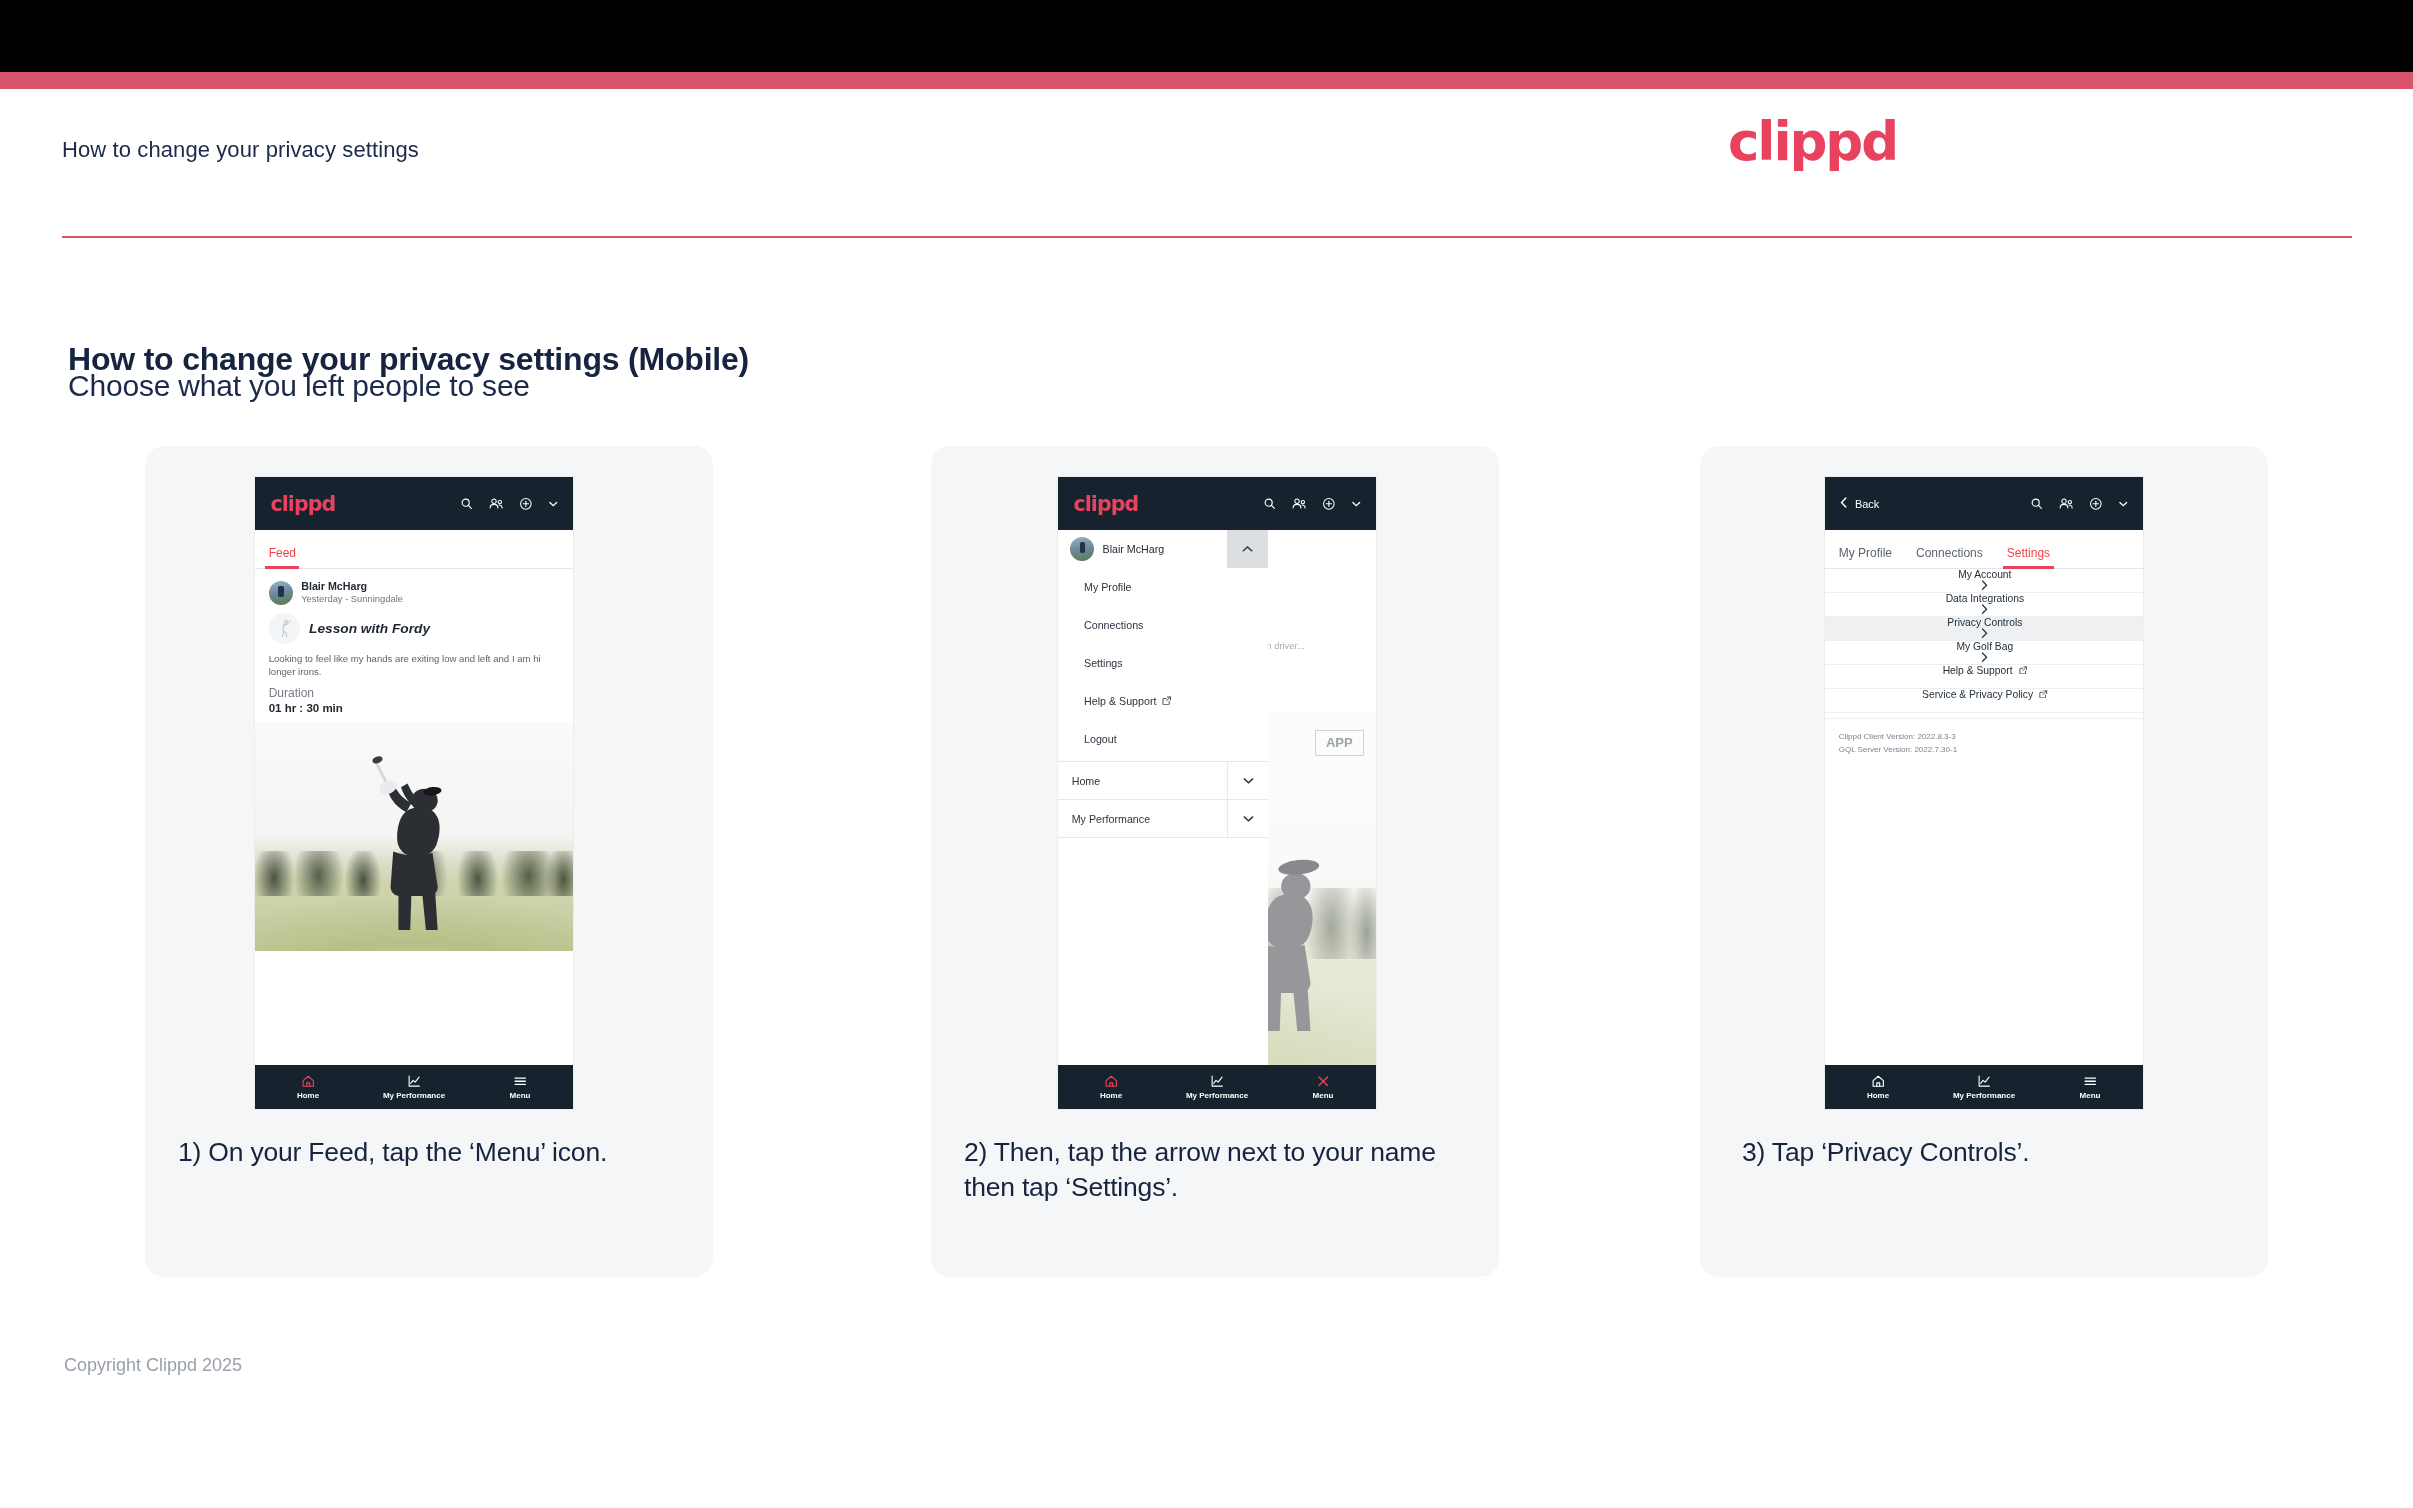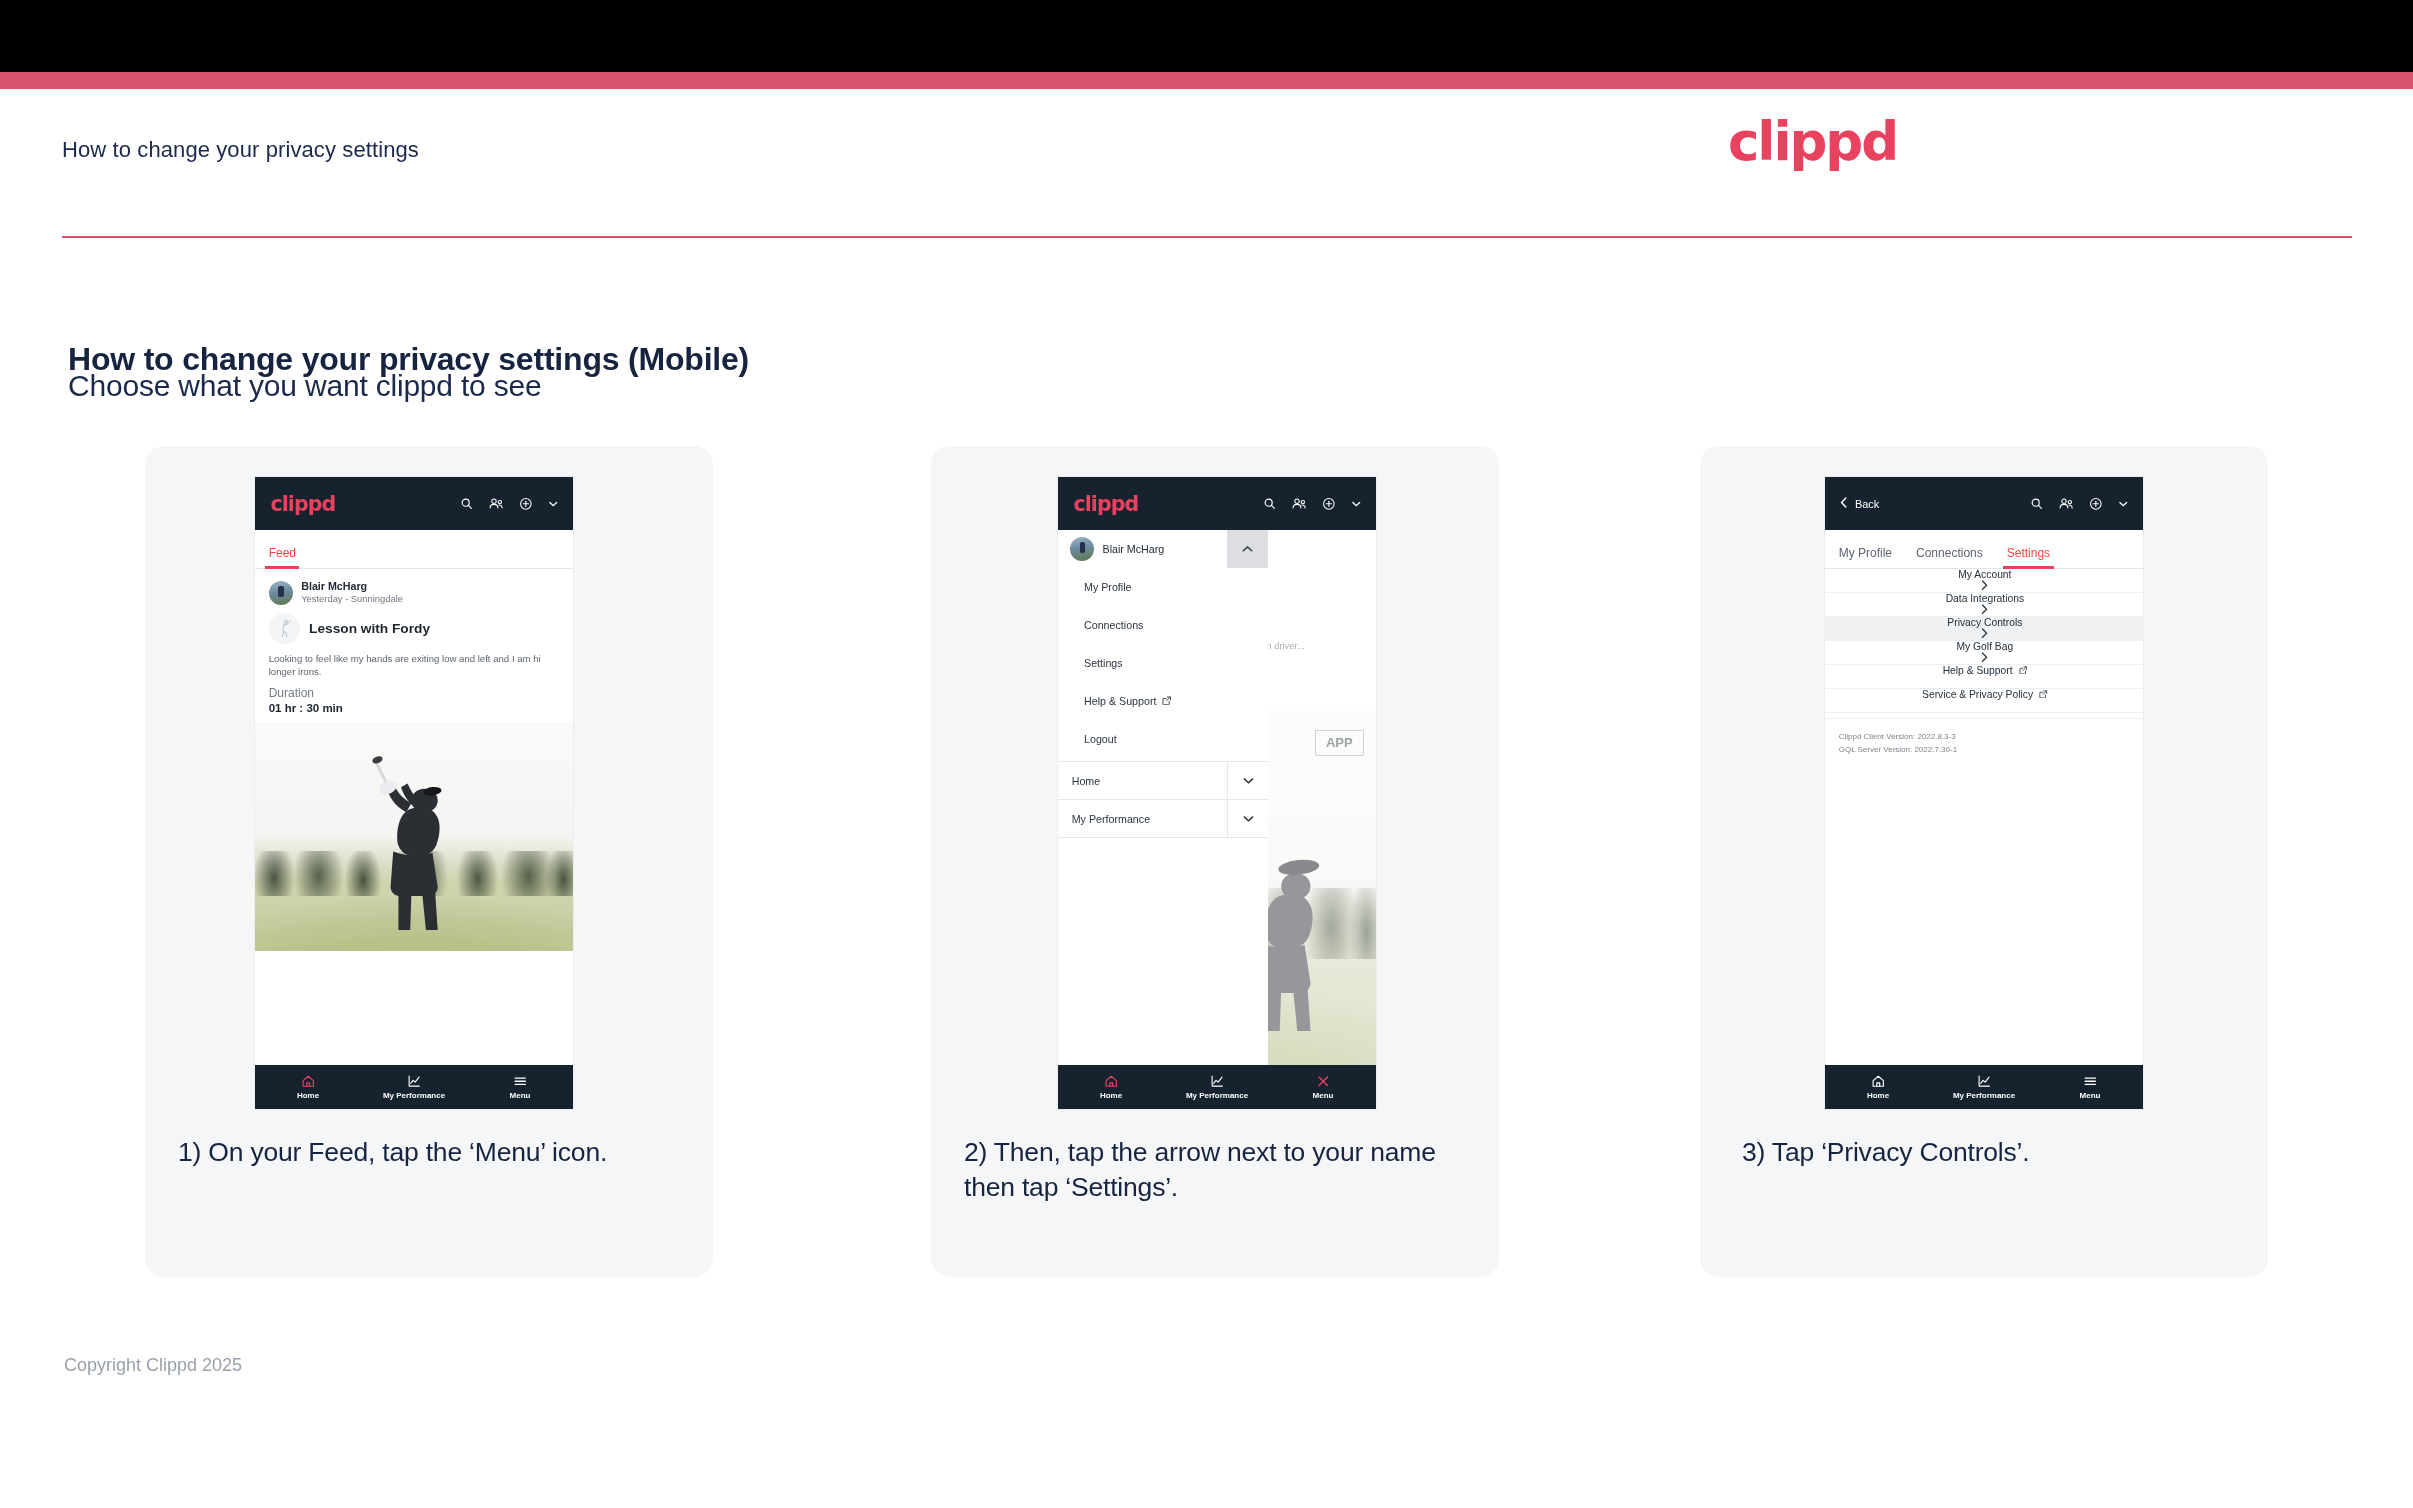--- a/index.html
+++ b/index.html
@@ -114,21 +114,21 @@
     background: linear-gradient(170deg,#9fb6c8 0%,#6d8aa0 45%,#5d7a4a 100%);
     flex: 0 0 auto; position: relative; overflow: hidden;
   }
   .avatar::after{
     content:""; position:absolute; left:40%; top:22%; width:22%; height:46%;
     background:#23324a; border-radius:1.7px;
   }
   .post-author { font-size: 10.7px; font-weight: 700; color: #222b36; line-height: 1.25; }
   .post-meta { font-size: 9.4px; color: #6d7681; line-height: 1.35; }
 
-  .lesson-row { display: flex; align-items: center; gap: 9.4px; margin-top: 6.8px; }
+  .lesson-row { display: flex; align-items: center; gap: 9.4px; margin-top: 6.8px; font-style: italic; }
   .lesson-icon {
     width: 31px; height: 31px; border-radius: 50%; background: #f4f5f7;
     display: flex; align-items: center; justify-content: center; flex: 0 0 auto;
   }
   .lesson-title { font-size: 13.7px; font-weight: 700; color: #1d2630; }
 
   .post-body {
     font-size: 9.6px; color: #5c646e; line-height: 1.45; margin-top: 7.7px;
     max-height: 27px; overflow: hidden;
   }
@@ -253,21 +253,21 @@
 <div class="topbar-black"></div>
 <div class="topbar-pink"></div>
 
 <div class="doc-header">
   <div class="doc-header-title">How to change your privacy settings</div>
   <div class="brand-logo">clippd</div>
   <div class="header-rule"></div>
 </div>
 
 <div class="slide-title">How to change your privacy settings (Mobile)</div>
-<div class="slide-subtitle">Choose what you want clippd to see</div>
+<div class="slide-subtitle">Choose what you left people to see</div>
 
 <div class="card" id="card-1">
   <div class="phone" id="phone-1">
 
     <div class="app-bar">
       <div class="app-bar-logo">clippd</div>
       <div class="app-bar-icons">
         <span>
           <svg width="13" height="13" viewBox="0 0 24 24" fill="none" stroke="#fff" stroke-width="2.1" stroke-linecap="round">
               <circle cx="10.5" cy="10.5" r="6.5"></circle>

